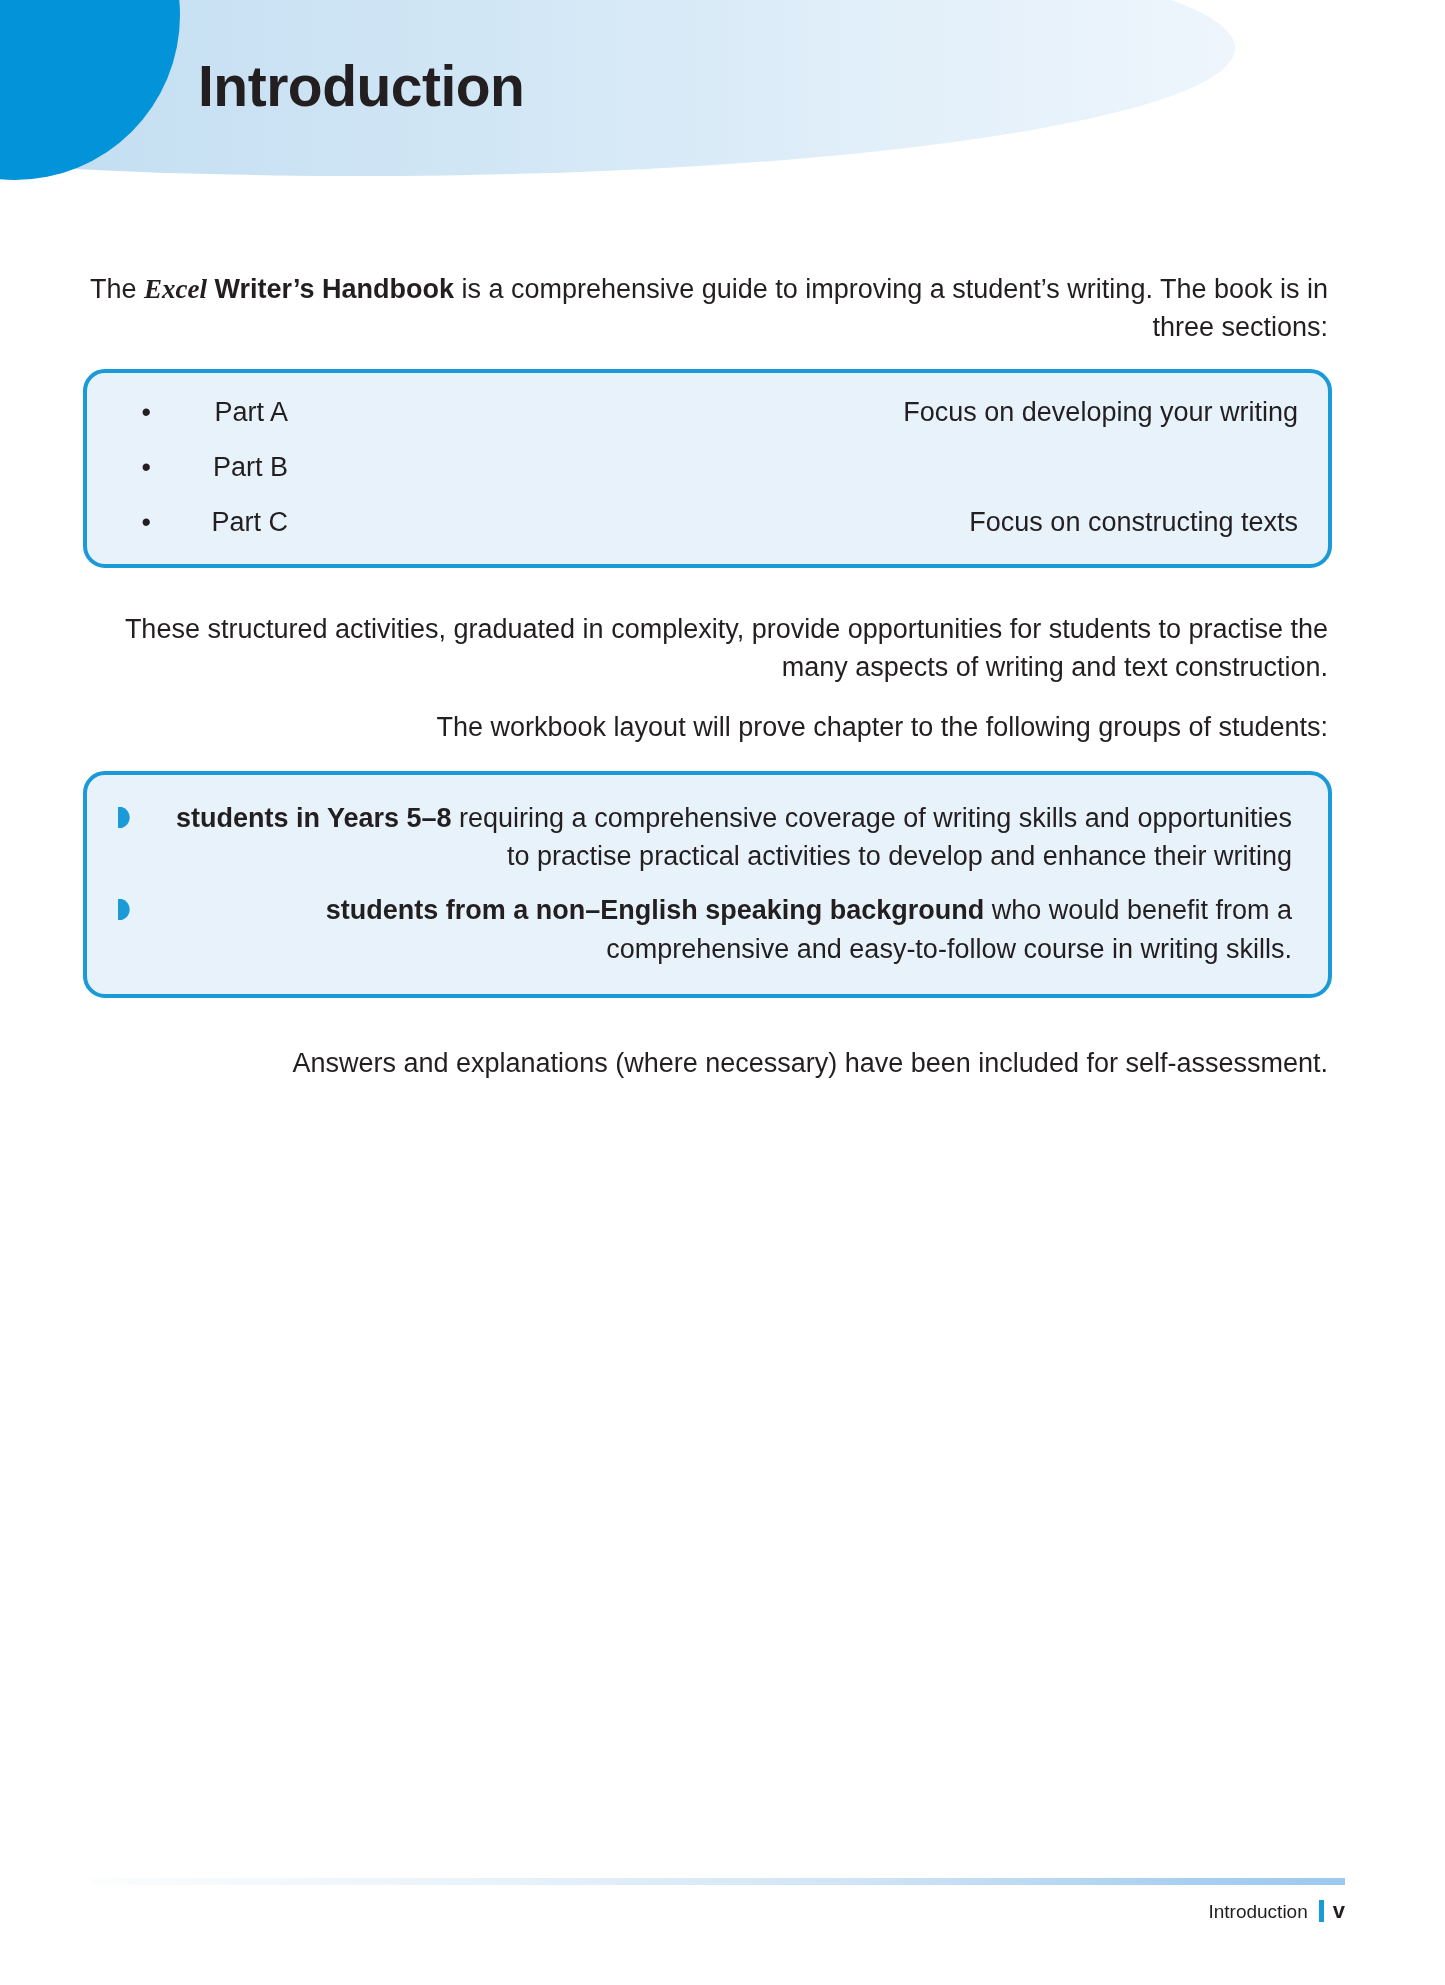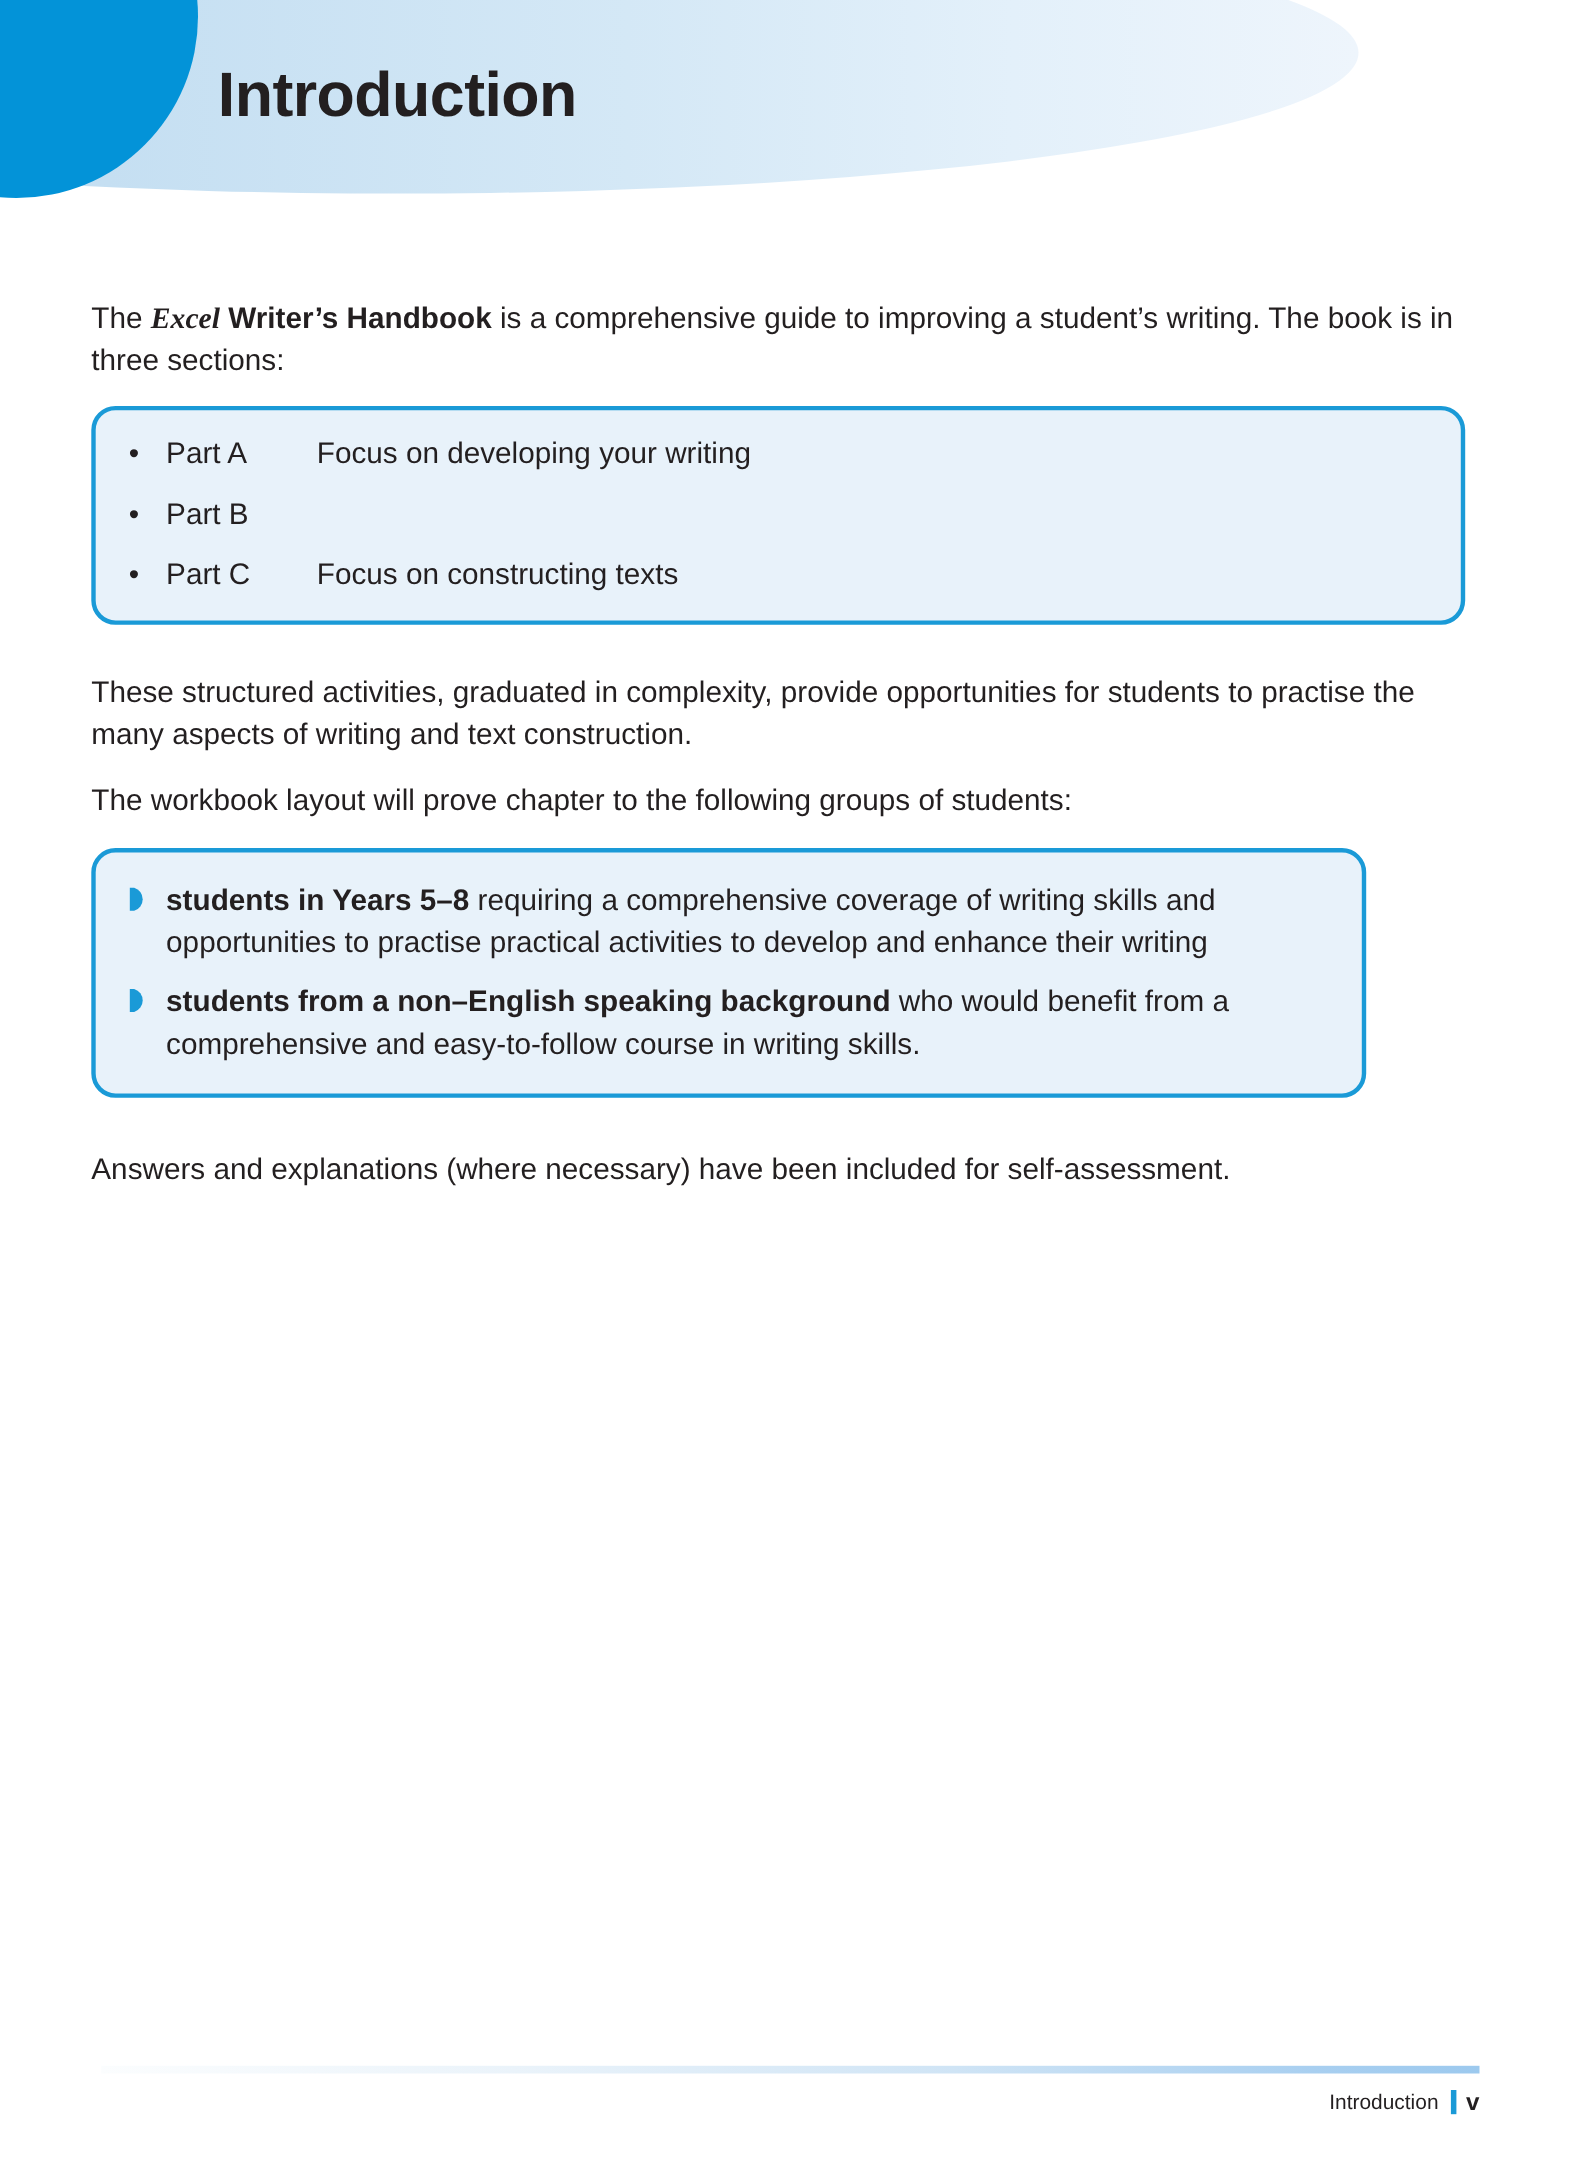--- a/index.html
+++ b/index.html
@@ -10,20 +10,21 @@
   body {
     font-family: "Liberation Sans", sans-serif;
     color: #231f20;
   }
   #page {
     position: relative;
     width: 1445px;
     height: 1985px;
     background: #ffffff;
     overflow: hidden;
+    text-align: right;
   }
 
   
   .header {
     position: absolute;
     left: 0;
     top: 0;
     width: 1445px;
     height: 215px;
   }
@@ -68,22 +69,22 @@
     border-radius: 22px;
     background: #e8f2fa;
     box-sizing: border-box;
   }
   .callout-parts {
     width: 1249px;
     padding: 26px 30px 28px 30px;
     margin: 20px 0 42px 0;
   }
   .callout-students {
-    width: 1159px;
-    padding: 24px 63px 26px 30px;
+    width: 1249px;
+    padding: 24px 36px 26px 30px;
     margin: 24px 0 46px 0;
   }
 
   .part-row {
     display: flex;
     align-items: baseline;
     font-size: 27px;
     line-height: 1.0;
     margin: 0 0 28px 0;
     color: #231f20;

